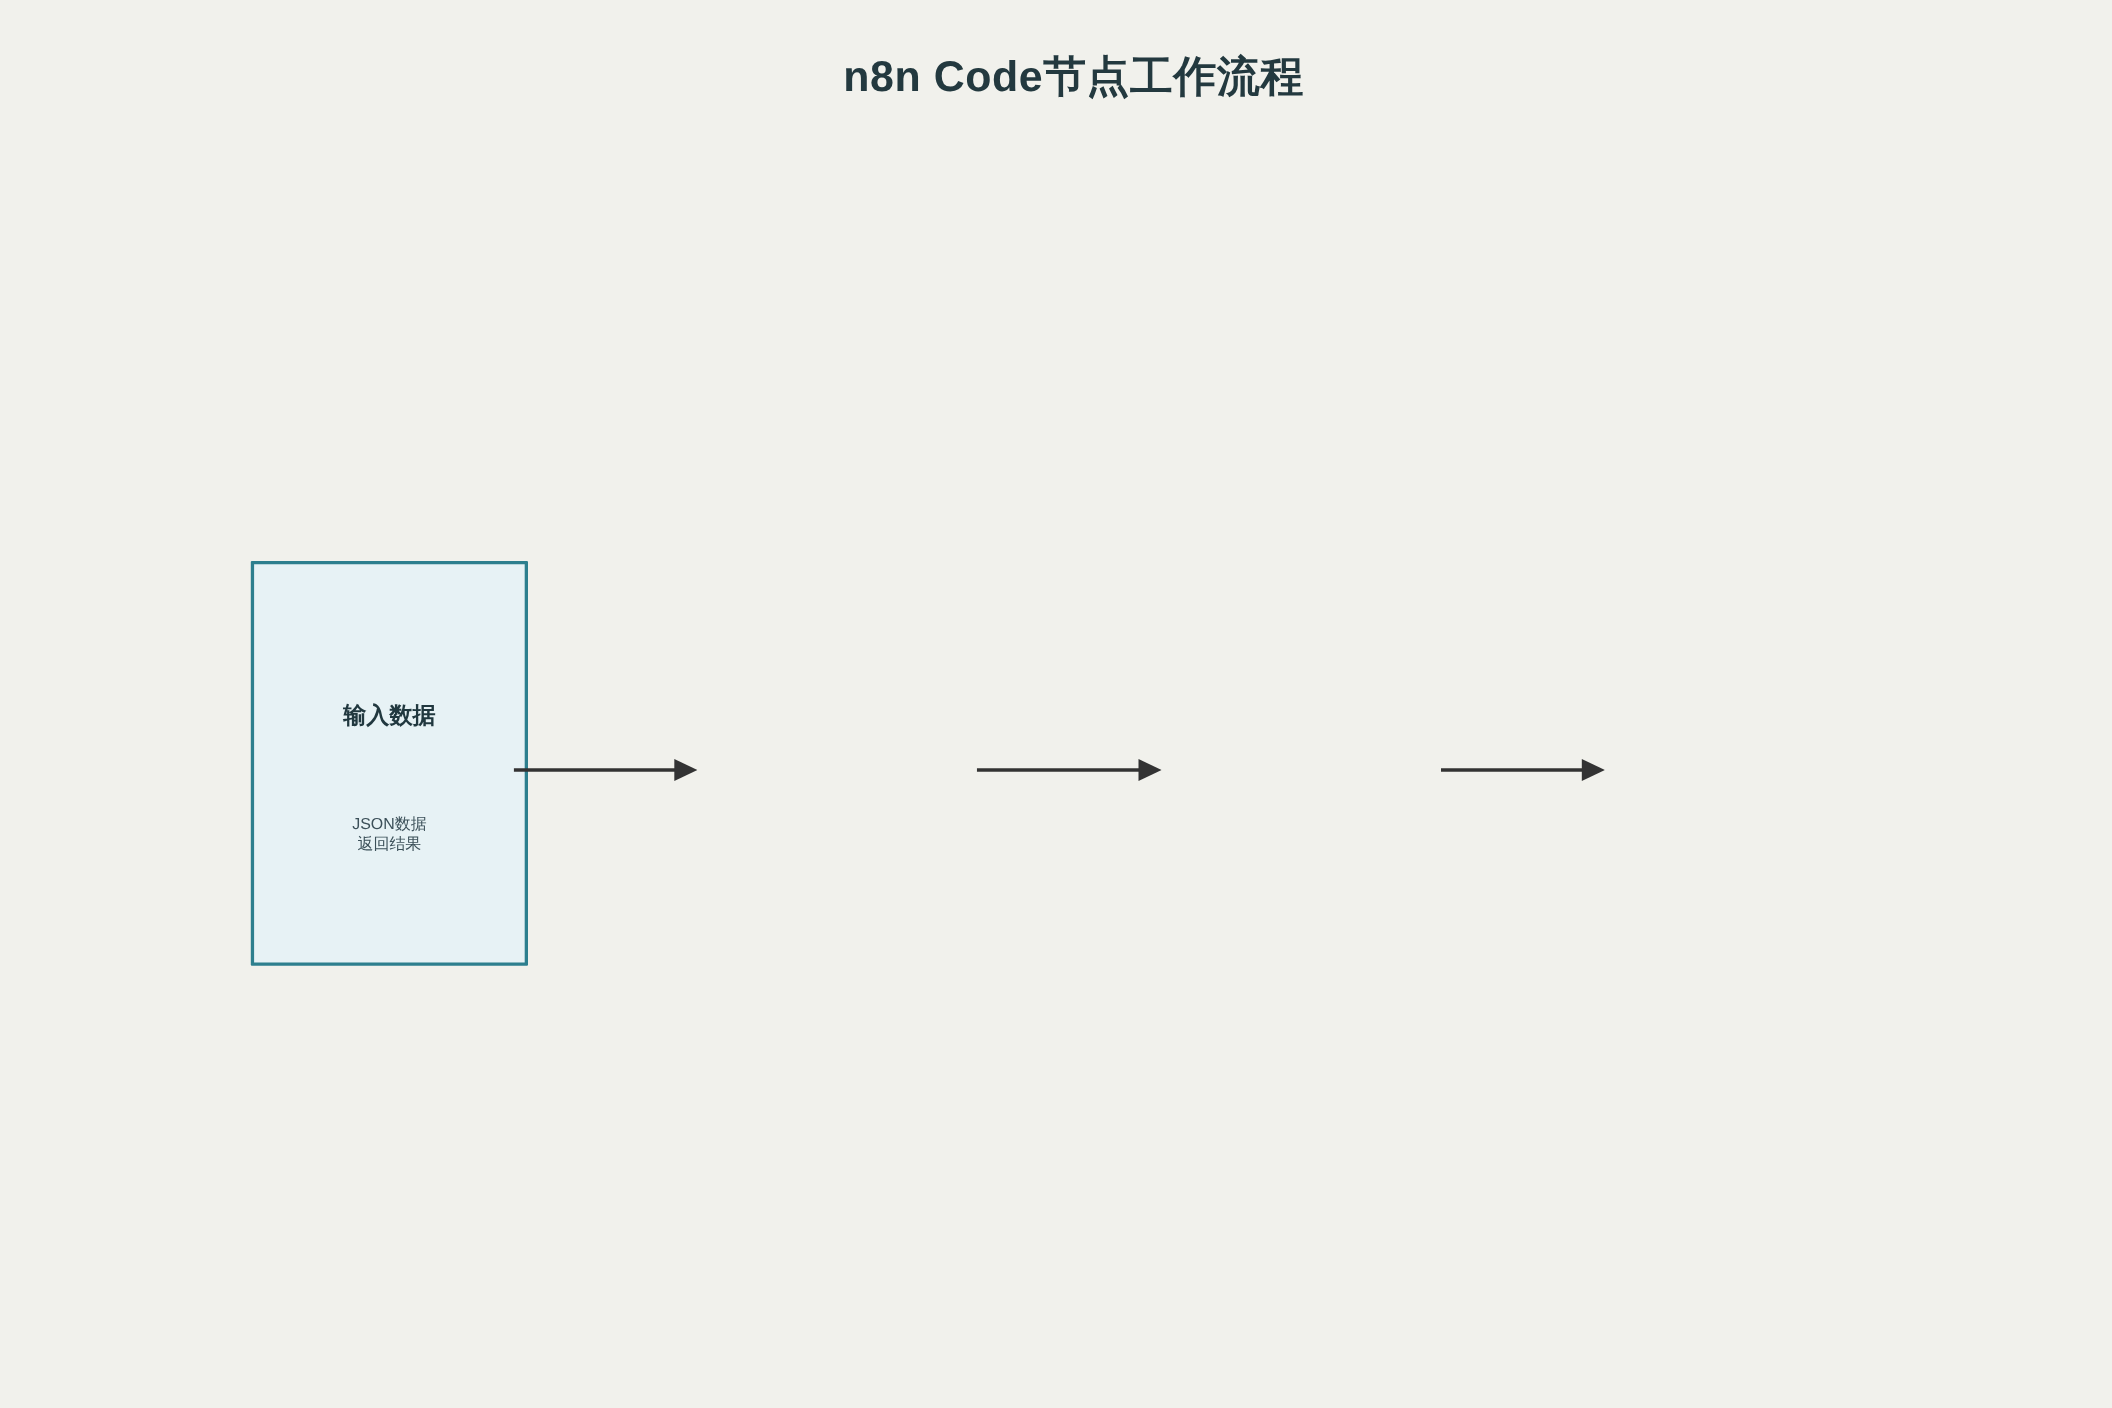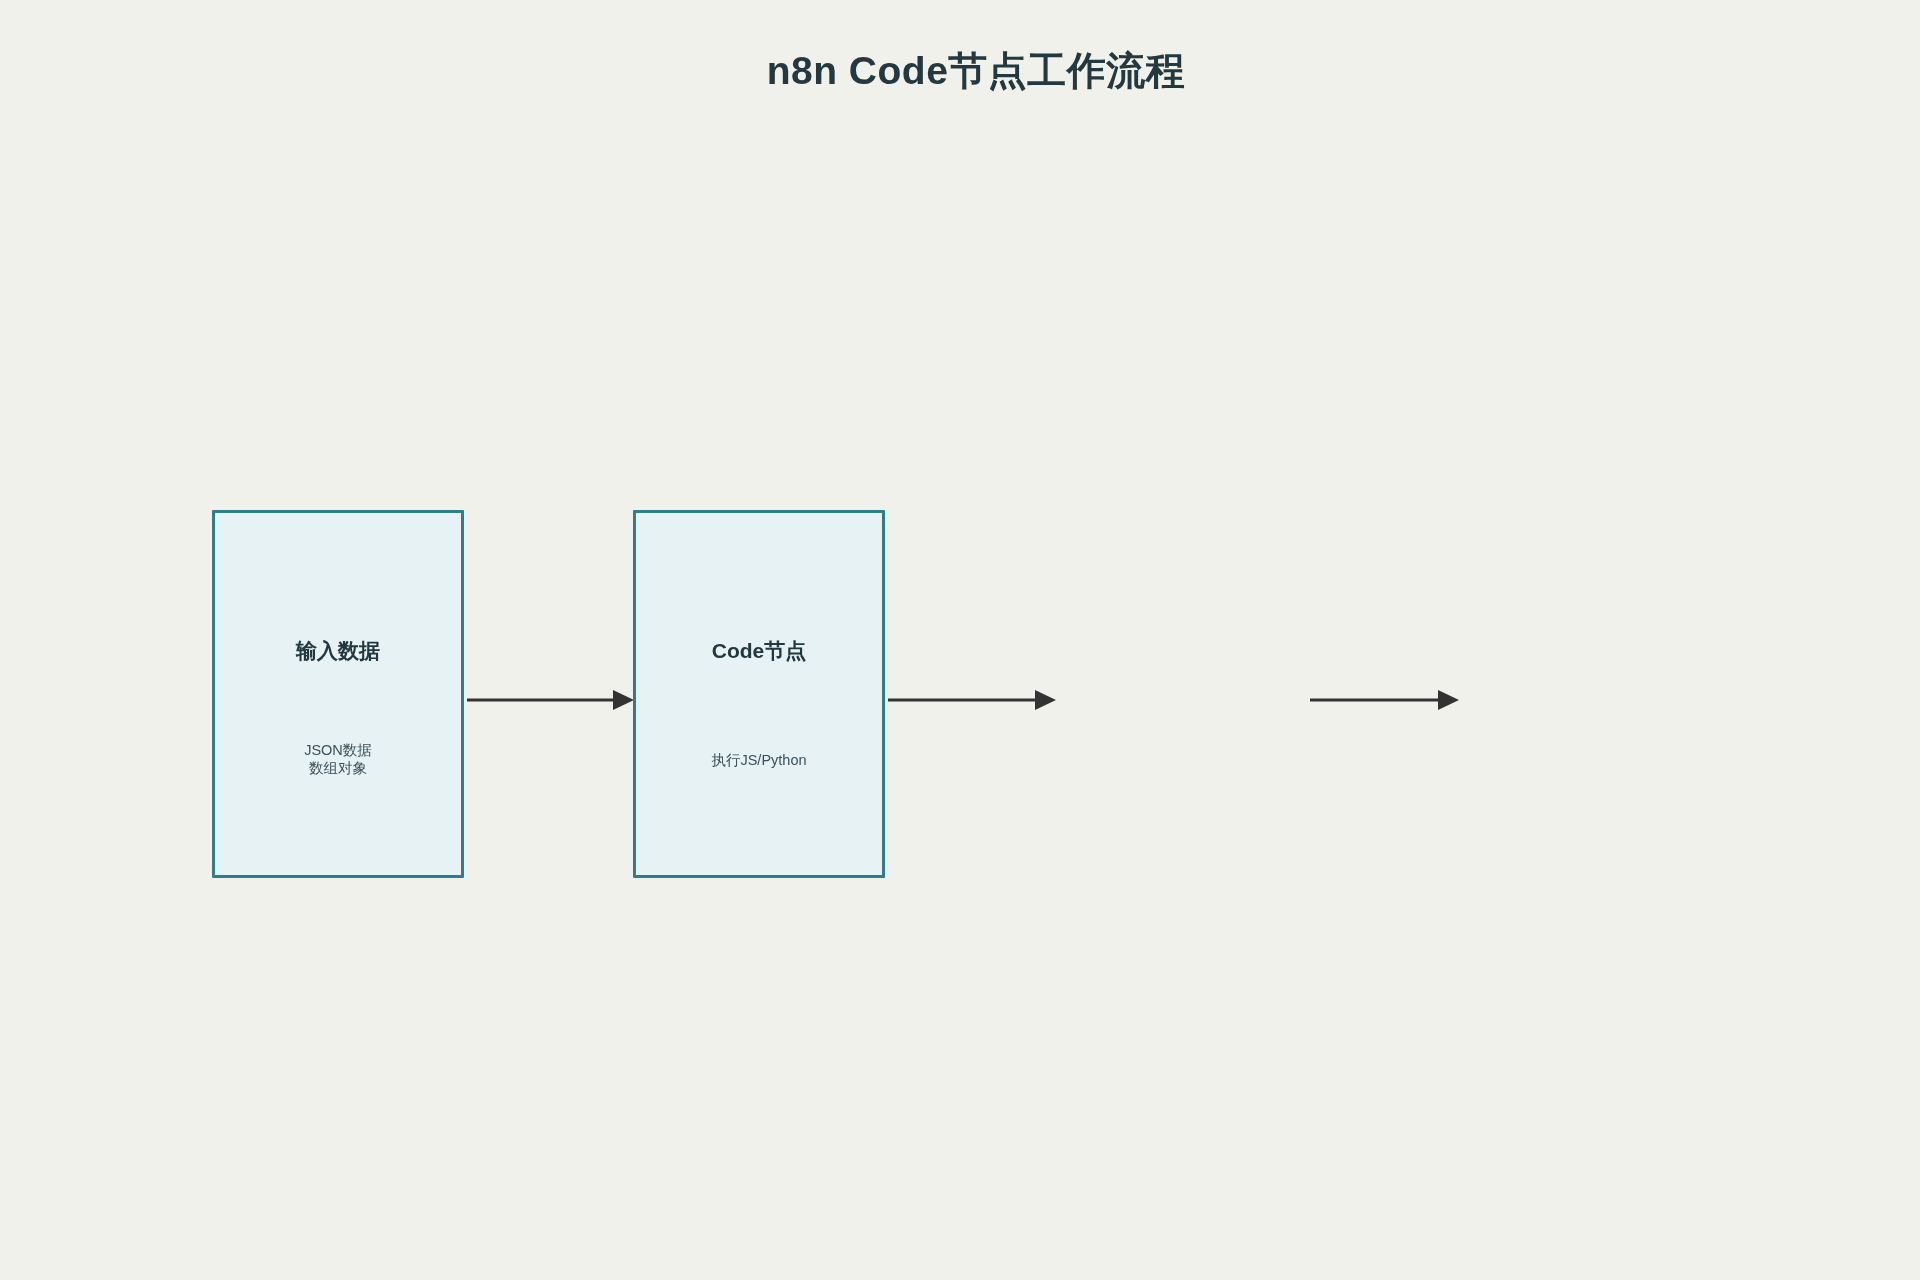--- a/index.html
+++ b/index.html
@@ -82,21 +82,21 @@
     line-height: 1.25;
     white-space: pre-line;
   }
 
   
   .flow-node.two-line-sub .node-subtitle {
     top: 228px;
   }
 
   
-  #node-0 { left: 0px; padding-left: 12px;    }
+  #node-0 { left: 16px; padding-left: 12px;    }
   #node-1 { left: 421px;  }
   #node-2 { left: 843px;  }
   #node-3 { left: 1246px; }
 
   
   .flow-arrow {
     position: absolute;
     height: 24px;
     top: 178px;
   }
@@ -111,34 +111,30 @@
 
 <div id="diagram-canvas">
 
   <div id="page-title">n8n Code节点工作流程</div>
 
   <div id="flow-row">
 
     <div class="flow-node two-line-sub" id="node-0">
       <div class="node-title">输入数据</div>
       <div class="node-subtitle">JSON数据
-数组对象</div>
+返回结果</div>
     </div>
 
     <div class="flow-arrow" id="arrow-0">
       <svg width="167" height="24" viewBox="0 0 167 24">
         <line x1="0" y1="12" x2="148" y2="12" stroke="#333333" stroke-width="3"></line>
         <polygon points="146,2 167,12 146,22" fill="#333333"></polygon>
       </svg>
     </div>
 
-    <div class="flow-node" id="node-1">
-      <div class="node-title">Code节点</div>
-      <div class="node-subtitle">执行JS/Python</div>
-    </div>
 
     <div class="flow-arrow" id="arrow-1">
       <svg width="168" height="24" viewBox="0 0 168 24">
         <line x1="0" y1="12" x2="149" y2="12" stroke="#333333" stroke-width="3"></line>
         <polygon points="147,2 168,12 147,22" fill="#333333"></polygon>
       </svg>
     </div>
 
 
     <div class="flow-arrow" id="arrow-2">

